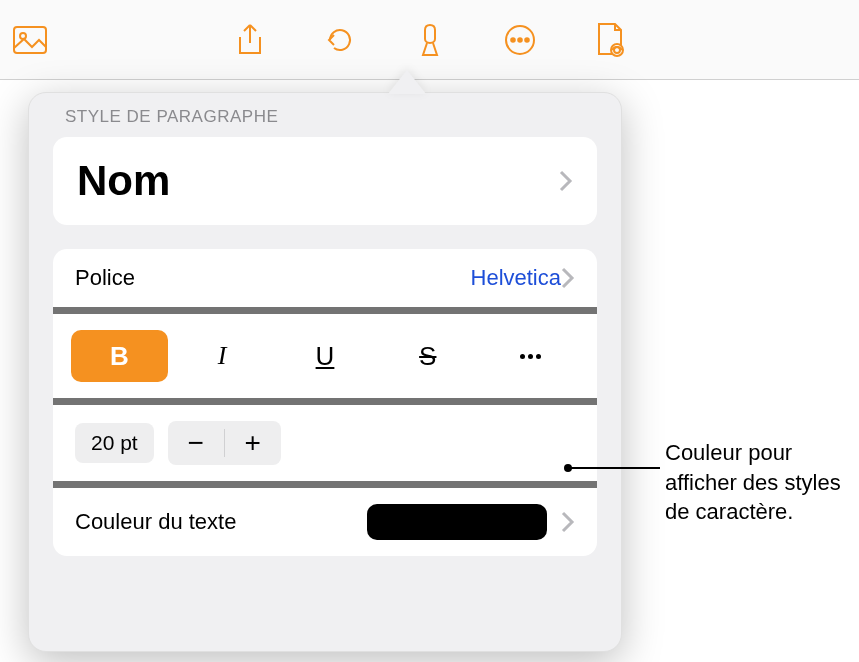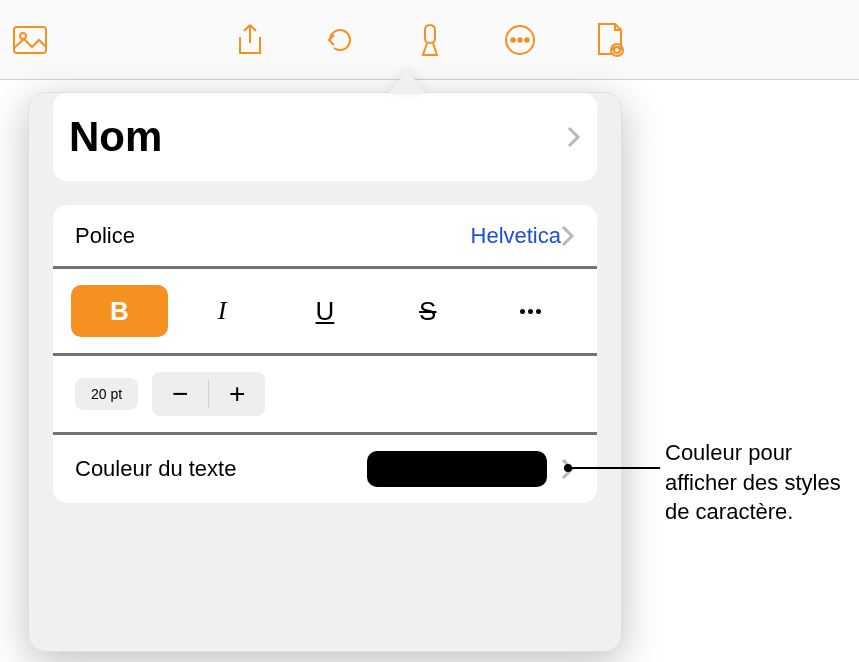--- a/index.html
+++ b/index.html
@@ -84,21 +84,21 @@
     }
     .card {
       background: #fff;
       margin: 0 24px 24px;
       border-radius: 14px;
     }
     .style-row {
       display: flex;
       align-items: center;
       justify-content: space-between;
-      padding: 20px 16px;
+      padding: 20px 24px;
     }
     .style-name {
       font-size: 42px;
       font-weight: 700;
       color: #000;
     }
     .chevron {
       width: 14px;
       height: 22px;
     }
@@ -109,21 +109,21 @@
     }
     .list-card {
       background: #fff;
       margin: 0 24px;
       border-radius: 14px;
     }
     .list-row {
       display: flex;
       align-items: center;
       padding: 16px 22px;
-      border-bottom: 3px solid #737373;
+      border-bottom: 7px solid #737373;
       min-height: 64px;
     }
     .list-row.btns {
       padding: 16px 10px;
     }
     .list-row:last-child {
       border-bottom: none;
     }
     .row-label {
       font-size: 22px;
@@ -168,21 +168,21 @@
     .more-dots span {
       width: 5px;
       height: 5px;
       border-radius: 50%;
       background: #000;
     }
     .size-box {
       background: #eeeeef;
       border-radius: 8px;
       padding: 8px 16px;
-      font-size: 14px;
+      font-size: 21px;
       color: #000;
       margin-right: 14px;
     }
     .stepper {
       display: flex;
       background: #eeeeef;
       border-radius: 8px;
       overflow: hidden;
     }
     .stepper-btn {
@@ -285,20 +285,21 @@
 </div>
 
 <div class="popover-toparrow">
   <svg width="38" height="28" viewBox="0 0 38 28">
     <path d="M0 28 L19 4 L38 28 Z" fill="#f0f0f2"></path>
   </svg>
 </div>
 
 <div class="popover">
 
+  <div class="section-label">STYLE DE PARAGRAPHE</div>
 
   <div class="card">
     <div class="style-row">
       <div class="style-name">Nom</div>
       <div class="chevron">
         <svg width="14" height="22" viewBox="0 0 14 22">
             <path d="M2 2 L11 11 L2 20"></path>
           </svg>
       </div>
     </div>

